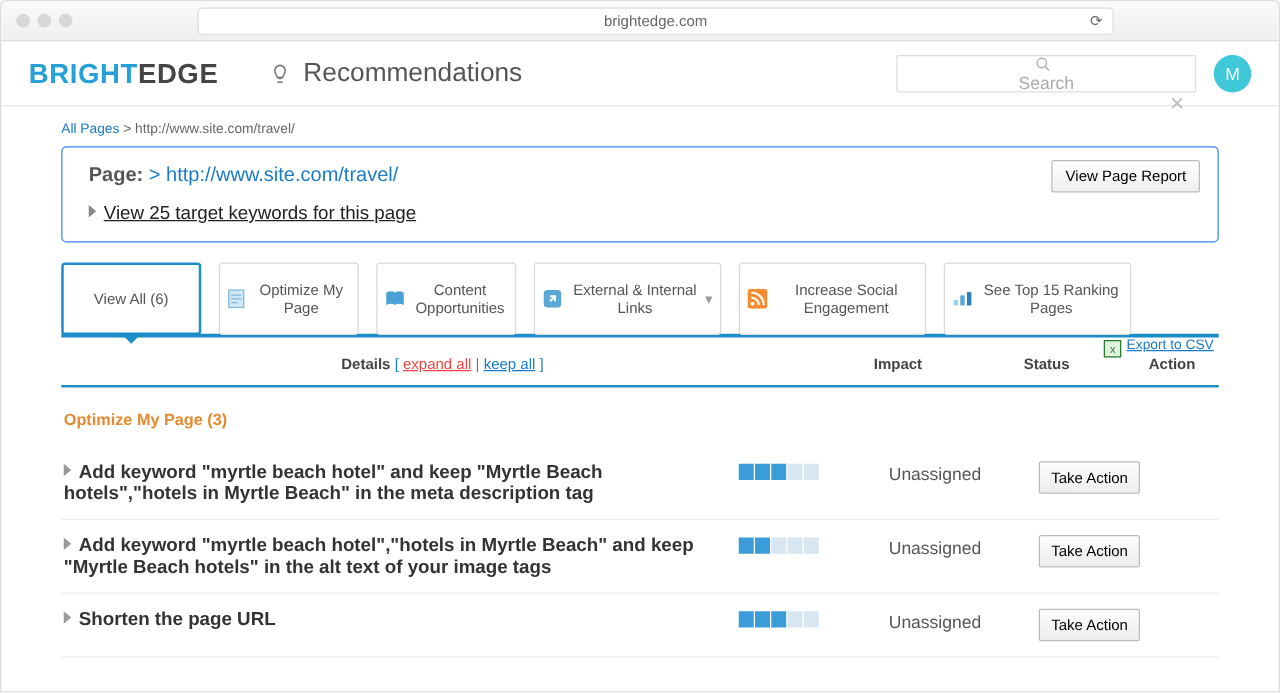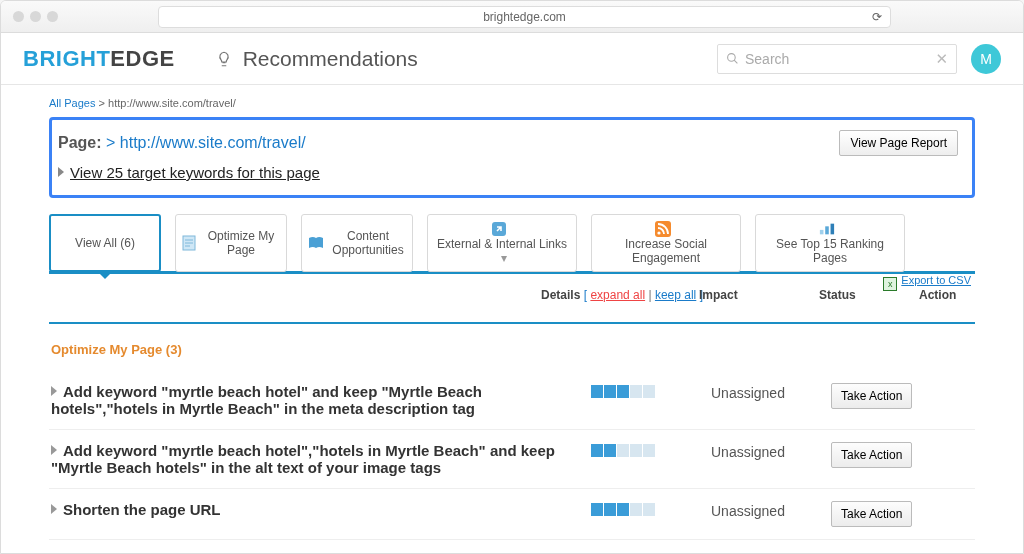--- a/index.html
+++ b/index.html
@@ -12,44 +12,44 @@
   .addr { flex:1; margin:0 120px 0 100px; height:22px; background:#fff; border:1px solid #ddd; border-radius:4px; display:flex; align-items:center; justify-content:center; position:relative;}
   .addr span { font-size:12px; color:#666;}
   .reload { position:absolute; right:8px; color:#999; font-size:13px;}
   
   .hdr { height:52px; display:flex; align-items:center; padding:0 22px; border-bottom:1px solid #e6e6e6;}
   .logo { font-weight:700; font-size:22px; letter-spacing:0.5px; color:#25a0d8;}
   .logo .dark { color:#444;}
   .bulb { margin-left:40px; margin-right:10px; color:#777; font-size:18px;}
   .title { font-size:21px; color:#555; font-weight:400;}
   .spacer { flex:1;}
-  .search { width:240px; height:30px; border:1px solid #ddd; border-radius:2px; display:flex; align-items:center; padding:0 8px; color:#aaa; font-size:14px;}
+  .search { width:240px; height:30px; border:1px solid #ddd; border-radius:2px; display:flex; align-items:center; padding:0 8px; color:#aaa; font-size:14px;flex-direction:column;}
   .search .x { margin-left:auto; color:#bbb; font-size:15px;}
   .avatar { width:30px; height:30px; border-radius:50%; background:#3ec8d8; color:#fff; display:flex; align-items:center; justify-content:center; font-size:14px; margin-left:14px;}
   
   .content { padding: 12px 48px 0 48px; }
   .crumb { font-size:11px; color:#666; margin-bottom:8px;}
   .crumb a { color:#1a7bc9; text-decoration:none;}
-  .panel { border:3px solid #3b82f6; border-radius:4px; padding:10px 14px 14px 6px;}
+  .panel { border:1px solid #3b82f6; border-radius:4px; padding:10px 14px 14px 21px;}
   .panel-top { display:flex; align-items:center;}
   .panel-top .lbl { font-size:16px; color:#555; font-weight:600;}
   .panel-top .url { color:#1a7bc9; font-weight:400;}
   .btn-lite { margin-left:auto; font-size:12px; border:1px solid #bbb; background:linear-gradient(#fff,#eee); padding:5px 10px; border-radius:2px; cursor:pointer;}
   .keylink { margin-top:8px; font-size:15px; color:#222; text-decoration:underline;}
   .tri { display:inline-block; width:0;height:0;border-top:5px solid transparent;border-bottom:5px solid transparent;border-left:6px solid #888; margin-right:6px; vertical-align:1px;}
   
   .tabs { display:flex; gap:14px; margin-top:16px; }
   .tab { flex:0 0 auto; width:112px; height:58px; border:1px solid #d9d9d9; border-radius:3px; background:#fff; display:flex; align-items:center; justify-content:center; font-size:12px; color:#555; text-align:center; padding:0 6px; cursor:pointer; position:relative;}
   .tab.active { border:2px solid #1a8ec5;}
   .tab .ico { width:16px;height:16px; margin-right:6px; display:inline-flex; align-items:center; justify-content:center;}
-  .tab.wide { width:150px;flex-direction:column;}
+  .tab.wide { width:150px;}
   .tabrule { height:3px; background:#1a8ec5; margin-top:-1px;}
   .tab.active::after{content:"";position:absolute;bottom:-9px;left:50%;transform:translateX(-50%);width:0;height:0;border-left:8px solid transparent;border-right:8px solid transparent;border-top:8px solid #1a8ec5;}
   
-  .thead { display:flex; align-items:center; margin-top:14px; font-size:12px; color:#444; padding:0 4px 20px 4px; position:relative;justify-content:center;}
+  .thead { display:flex; align-items:center; margin-top:14px; font-size:12px; color:#444; padding:0 4px 10px 4px; position:relative;}
   .thead .details { margin-left:220px; font-weight:600;}
   .thead .links { color:#1a7bc9; font-weight:400;}
   .thead .links span.sep{ color:#777;}
   .thead .impact { position:absolute; left:650px; font-weight:600;}
   .thead .status { position:absolute; left:770px; font-weight:600;}
   .thead .action { position:absolute; left:870px; font-weight:600;}
   .export { position:absolute; right:4px; top:-14px; font-size:11px; color:#1a7bc9;}
   .export .xls{ display:inline-block;width:14px;height:14px;border:1px solid #2a7a2a;background:#dff3df;margin-right:4px;vertical-align:-3px;font-size:9px;line-height:12px;text-align:center;color:#2a7a2a;}
   .hr-blue { height:2px;background:#1a8ec5;}
   

